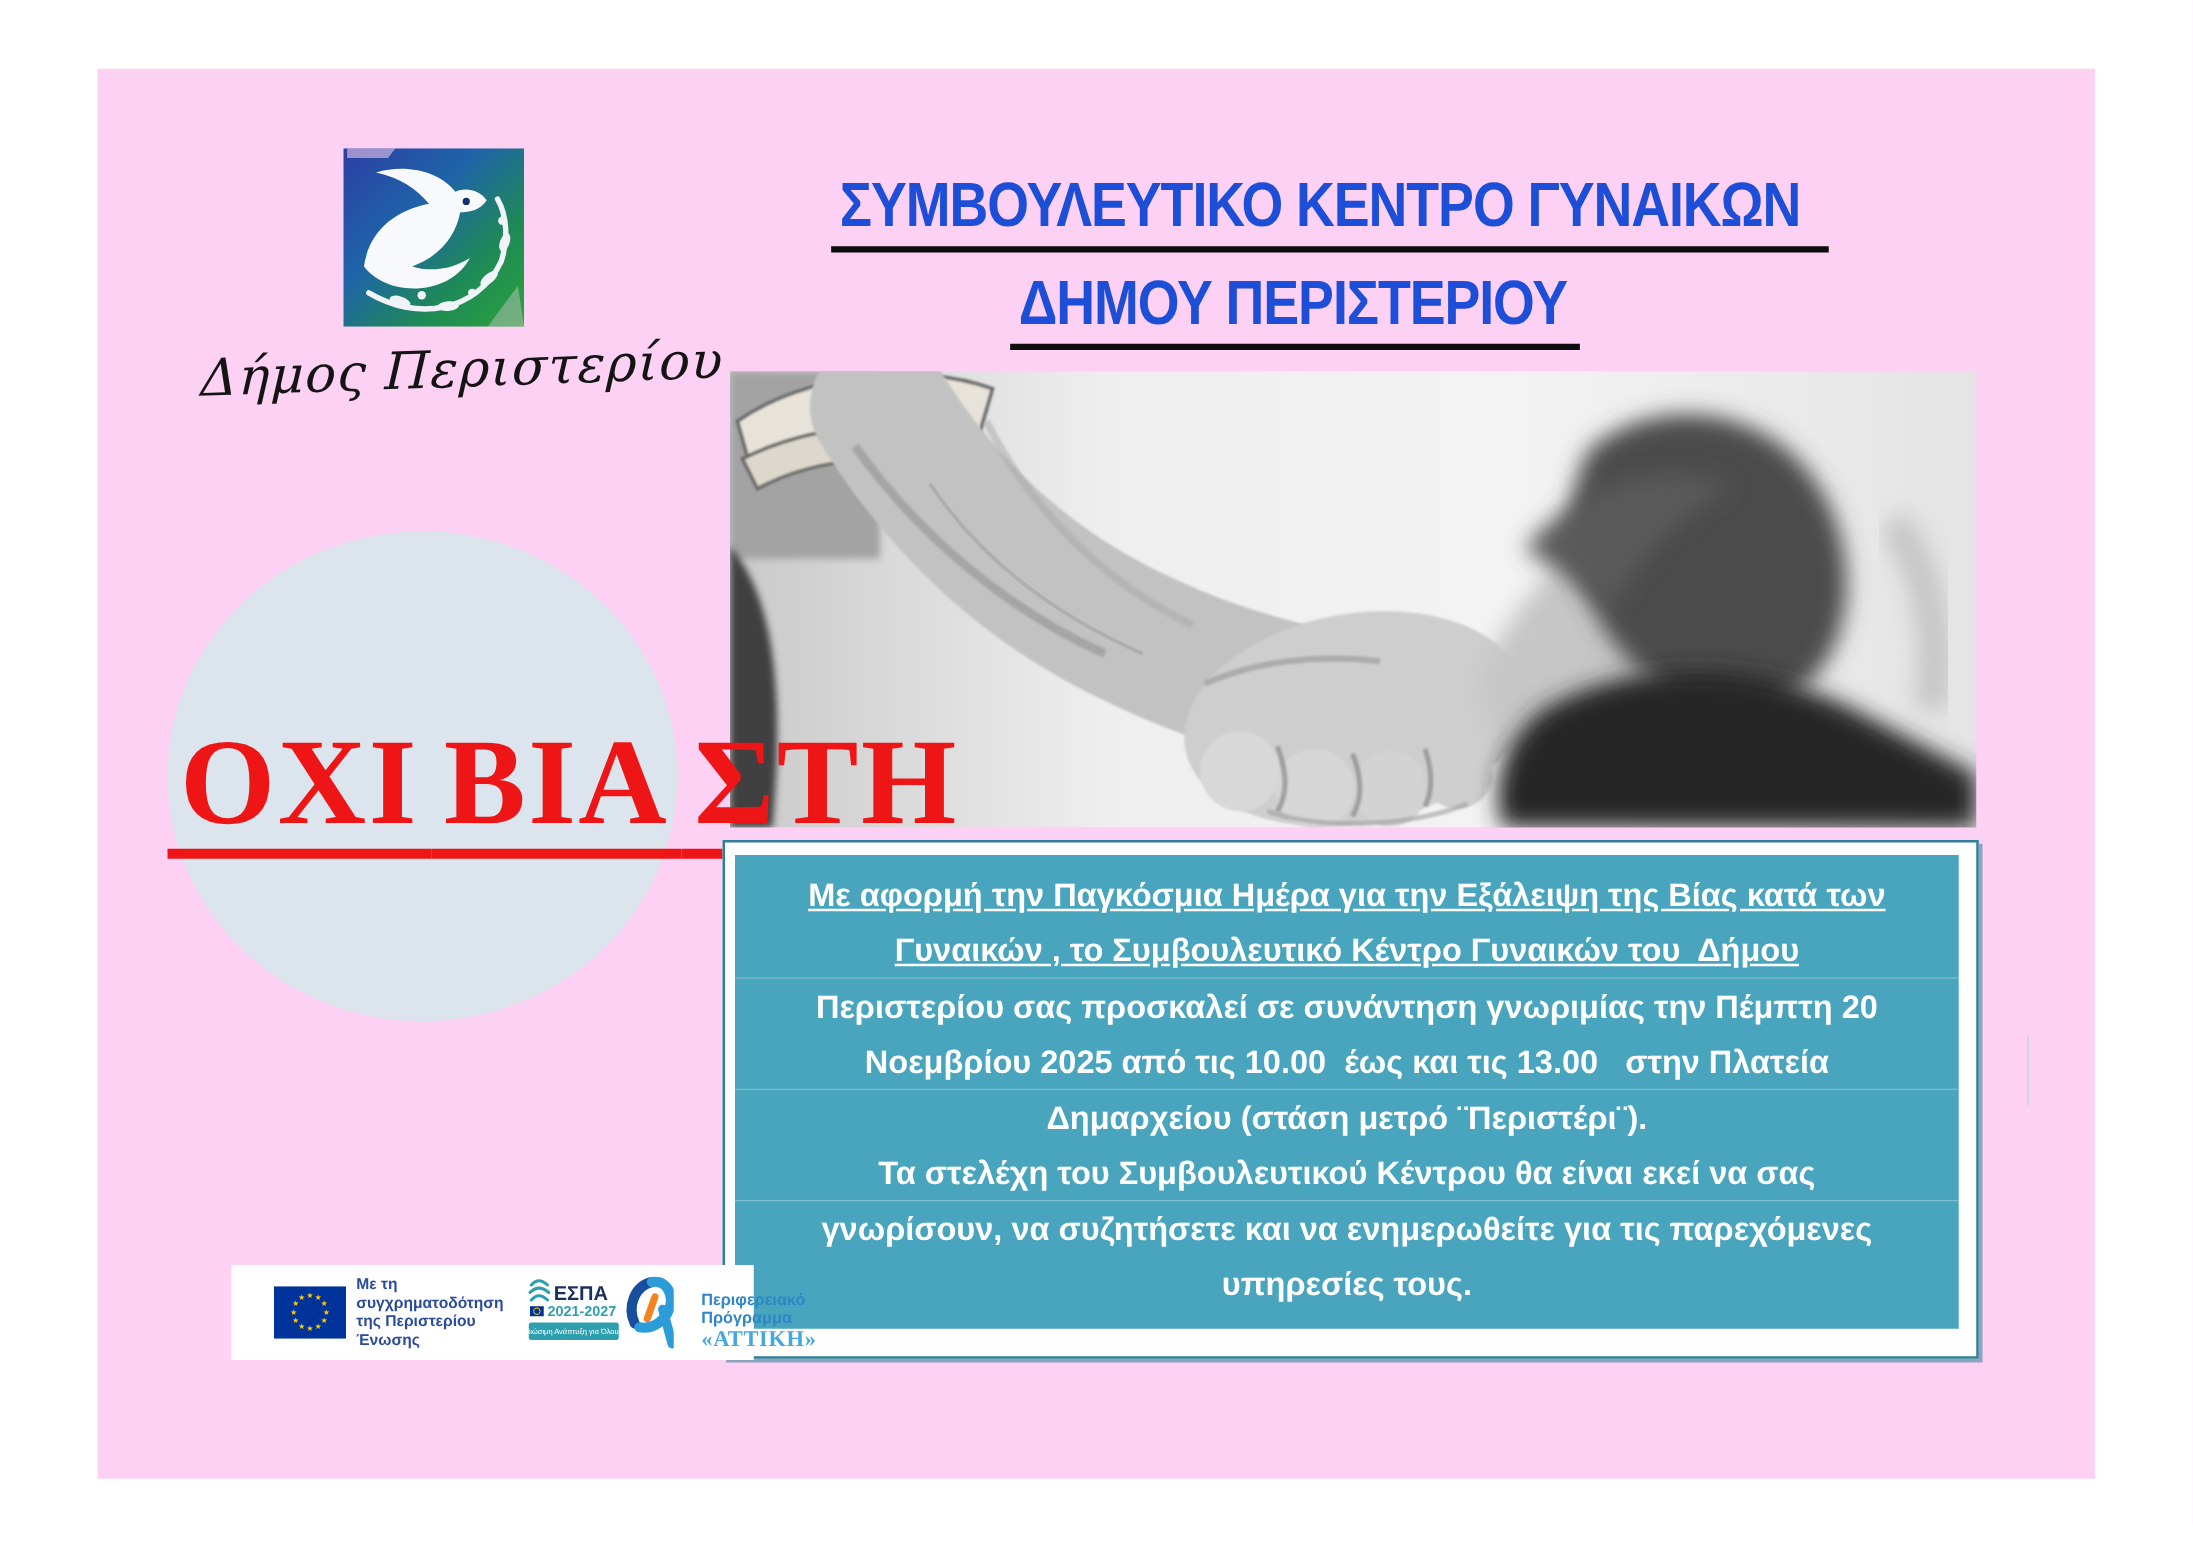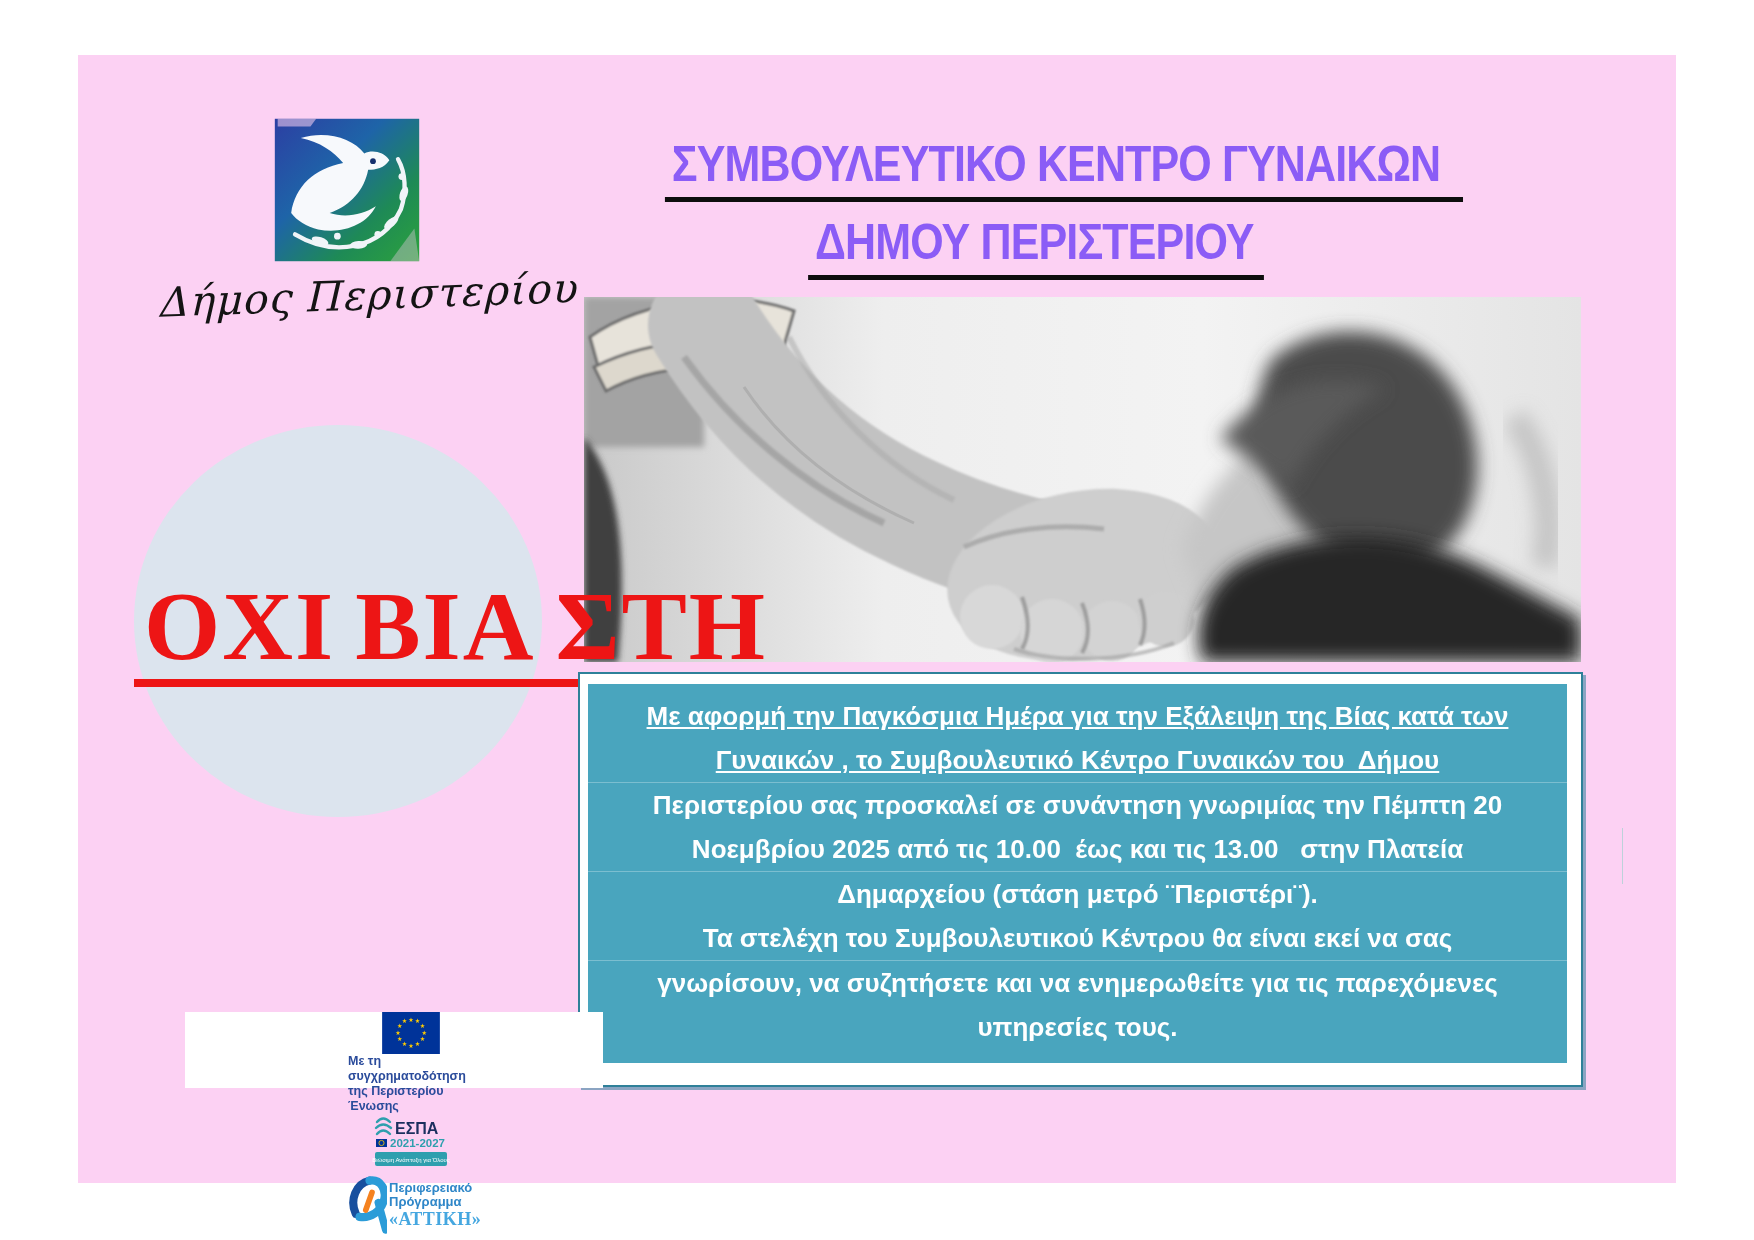--- a/index.html
+++ b/index.html
@@ -13,21 +13,21 @@
   }
   
   .muni-logo{position:absolute;left:270px;top:112px;width:154px;height:156px;}
   .signature{
     position:absolute;left:160px;top:272px;width:380px;height:66px;
     font-family:"DejaVu Serif",serif;font-style:italic;font-size:41px;color:#141414;
     text-align:center;transform:rotate(-2deg) skewX(-4deg);letter-spacing:1px;
     white-space:nowrap;
   }
   
-  .title{position:absolute;left:600px;top:138px;width:872px;text-align:center;color:#8b5cf6;text-decoration:underline;}
+  .title{position:absolute;left:600px;top:138px;width:872px;text-align:center;color:#1d4ed8;text-decoration:underline;}
   .title-line{
     display:inline-block;transform:scaleX(0.86);transform-origin:center;
     font-weight:bold;font-size:50px;line-height:52px;letter-spacing:-1px;
     border-bottom:5px solid #0d0d0d;white-space:nowrap;
   }
   .title-line.l1{padding:0 26px 7px 8px;}
   .title-line.l2{padding:0 12px 7px 8px;margin-top:14px;}
   
   .photo{position:absolute;left:584px;top:297px;width:997px;height:365px;}
   
@@ -51,29 +51,29 @@
     position:absolute;left:8px;top:10px;right:14px;bottom:22px;
     background:#49a5be;color:#ffffff;font-weight:bold;font-size:26px;
     text-align:center;padding-top:10px;box-sizing:border-box;
   }
   .inv-row{border-top:1px solid rgba(255,255,255,0.28);}
   .inv-row:first-child{border-top:none;text-decoration:underline;}
   .inv-line{line-height:44px;white-space:pre;}
   
   .funding{
     position:absolute;left:185px;top:1012px;width:418px;height:76px;background:#ffffff;
-    display:flex;align-items:center;box-sizing:border-box;padding-left:34px;flex-direction:column;
+    display:flex;align-items:center;box-sizing:border-box;padding-left:34px;
   }
   .eu-flag{flex:0 0 auto;}
   .eu-text{
     margin-left:8px;width:134px;flex:0 0 auto;
     color:#2a4b9b;font-weight:bold;font-size:12.5px;line-height:15px;
   }
   .espa{flex:0 0 auto;width:80px;}
-  .attiki{flex:0 0 auto;display:flex;align-items:center;}
+  .attiki{flex:0 0 auto;display:flex;align-items:flex-end;gap:20px;}
   .attiki-text{margin-left:2px;width:86px;line-height:14px;}
   .attiki-text .small{color:#2e86c8;font-weight:bold;font-size:13px;}
   .attiki-text .big{color:#45a7e0;font-weight:bold;font-size:18px;line-height:20px;letter-spacing:0.5px;font-family:Liberation Serif, serif;}
   
   .artifact-line{position:absolute;left:1622px;top:828px;width:1px;height:56px;background:#bdd2da;}
 </style>
 </head>
 <body>
 
 <div class="page">

